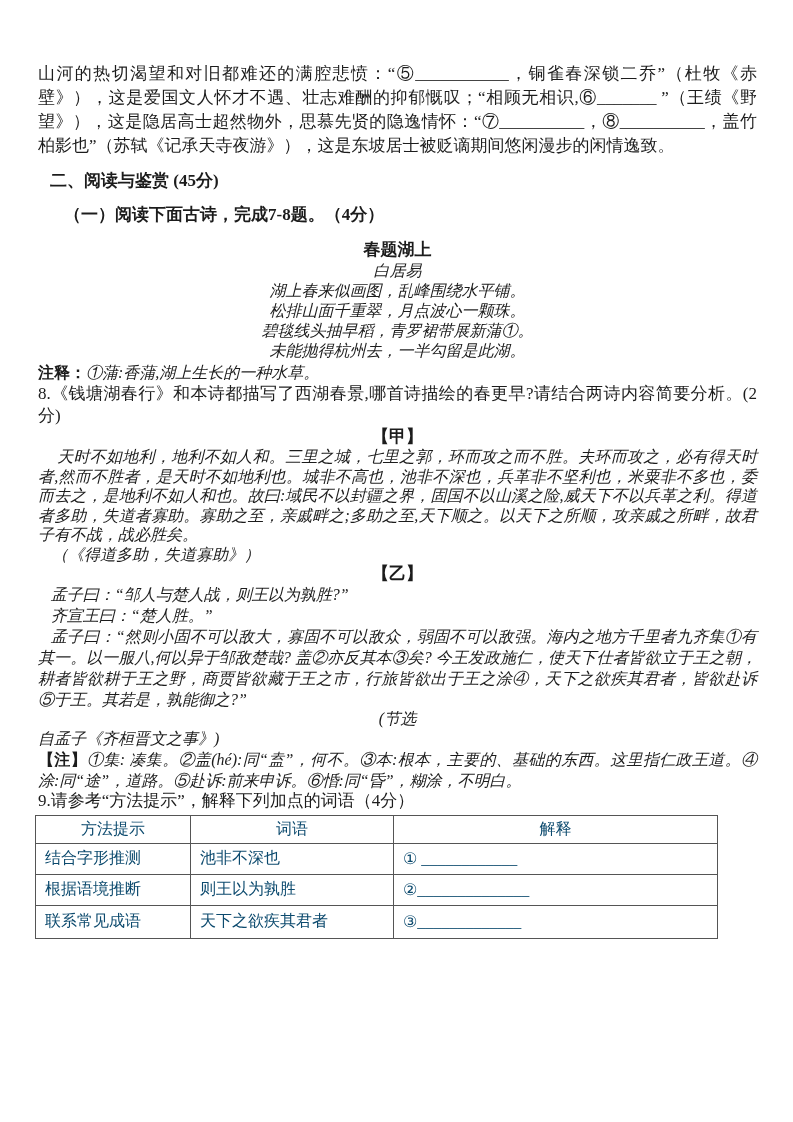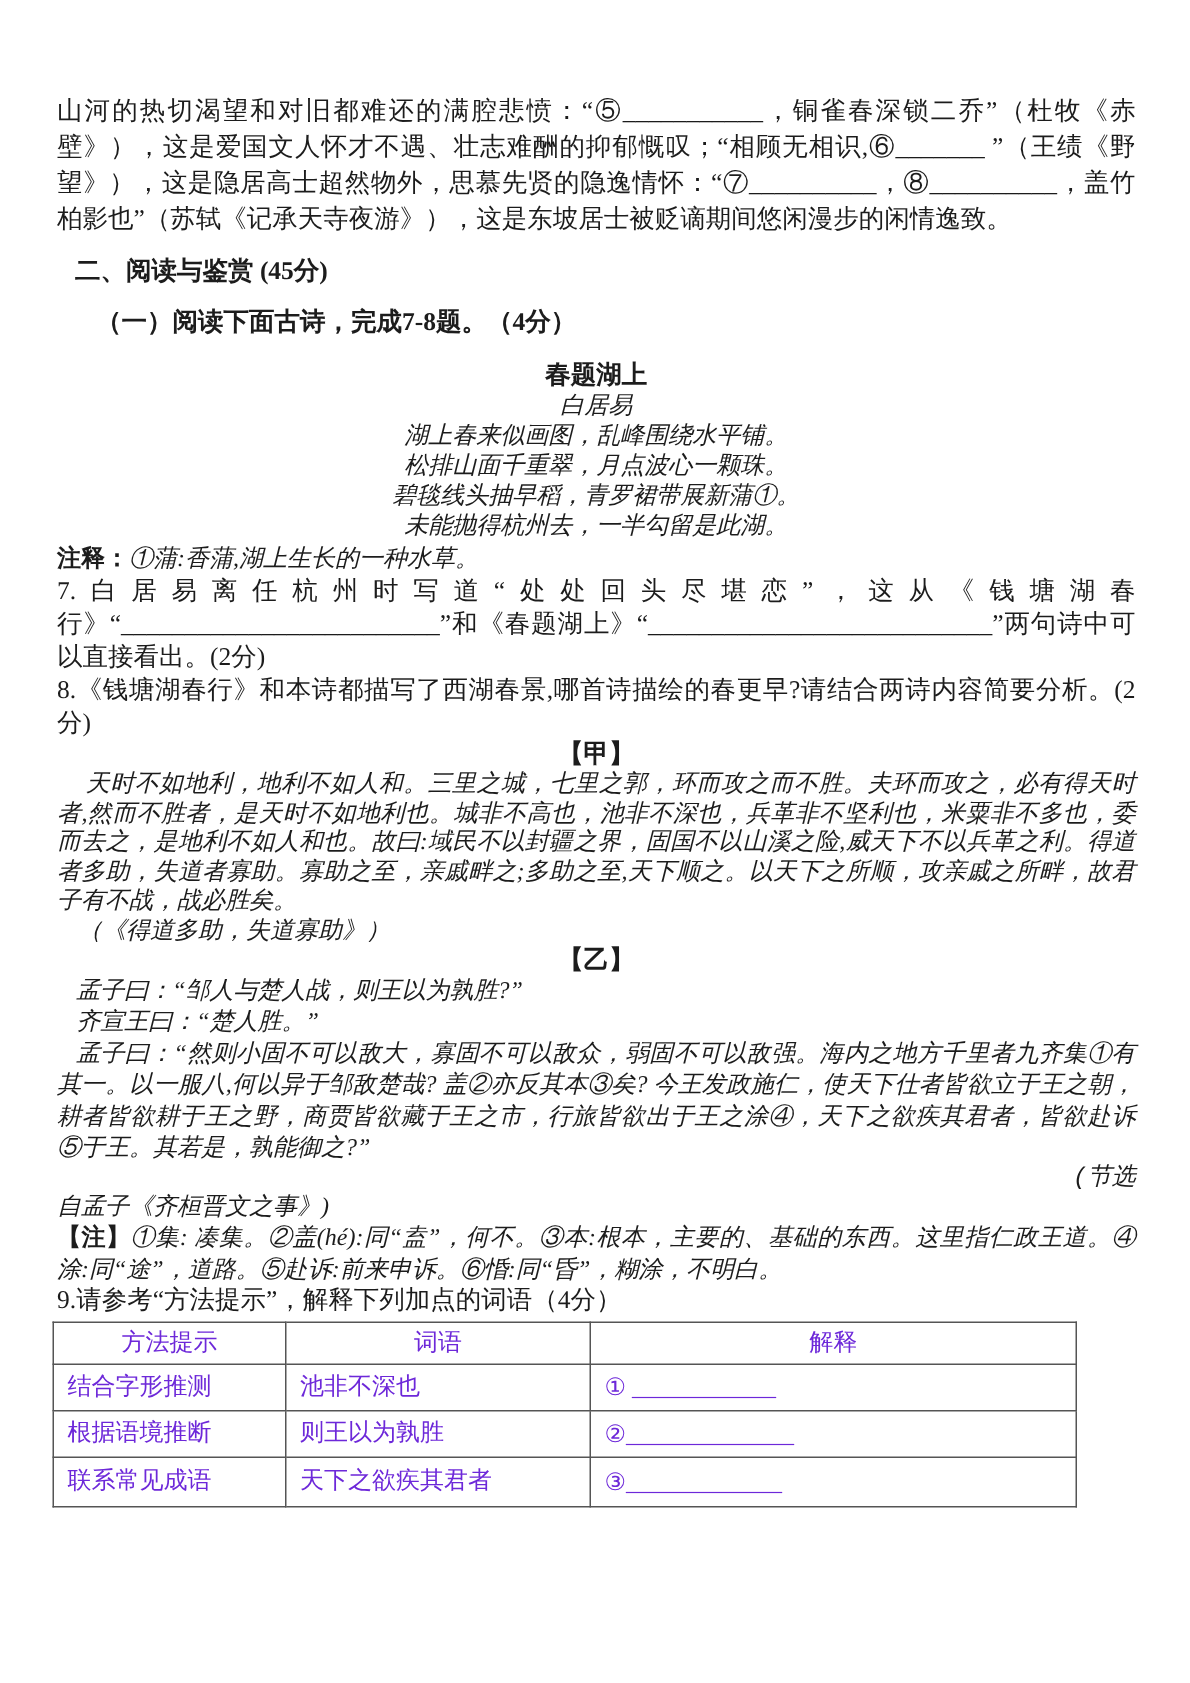--- a/index.html
+++ b/index.html
@@ -24,40 +24,40 @@
   .poem-line { font-size:16px; line-height:20px; }
   .note { margin:1px 0 0 0; font-size:16px; line-height:21px; }
   .note b { font-style:normal; font-family:"Liberation Serif","DejaVu Serif",serif; }
   .center-label { text-align:center; font-weight:bold; font-size:17px; line-height:20px; }
   .classical { margin:0; font-size:16px; text-align:justify; }
   .jia-text { line-height:19.5px; text-indent:1.2em; }
   .jia-source { line-height:19px; padding-left:14px; }
   .yi-p { line-height:21px; }
   .yi-p3 { text-indent:0.8em; }
   .yi-p4 { text-indent:1.8em; }
-  .excerpt-right { text-align:right; line-height:18px;font-family:Liberation Mono, monospace; }
+  .excerpt-right { text-align:center; line-height:18px; }
   .excerpt-left { line-height:21px; }
   .zhu { margin:0; font-size:16px; line-height:21px; text-align:justify; }
   .zhu b { font-style:normal; }
   .q9 { line-height:20px; }
   table.method {
     border-collapse:collapse;
     table-layout:fixed;
     width:682px;
     margin:4px 0 0 -3px;
     font-size:16px;
     font-family:"Liberation Serif","DejaVu Serif",serif;
   }
   table.method td, table.method th {
     border:1px solid #555;
     font-weight:normal;
     padding:0 0 0 9px;
     text-align:left;
     vertical-align:middle;
-    color:#6d28d9;
+    color:#0c4a6e;
   }
   table.method th { text-align:center; padding:0; height:27px; }
   .col1 { width:155px; } .col2 { width:203px; } .col3 { width:324px; }
   .row-h { height:31px; }
   .row-h2 { height:33px; }
   .row-tall { height:43px; }
   .row-tall td { vertical-align:middle; }
   .cell-top { vertical-align:top; padding-top:4px; }
   .q10 { margin-top:8px; line-height:22px; }
   .optionA { line-height:22px; }
@@ -77,21 +77,20 @@
     <div class="poem-title">春题湖上</div>
     <div class="poem-author kai">白居易</div>
     <div class="poem-line kai">湖上春来似画图，乱峰围绕水平铺。</div>
     <div class="poem-line kai">松排山面千重翠，月点波心一颗珠。</div>
     <div class="poem-line kai">碧毯线头抽早稻，青罗裙带展新蒲①。</div>
     <div class="poem-line kai">未能抛得杭州去，一半勾留是此湖。</div>
   </div>
 
   <p class="note"><b>注释：</b><span class="kai">①蒲:香蒲,湖上生长的一种水草。</span></p>
 
-  <p class="p-body q">7.白居易离任杭州时写道“处处回头尽堪恋”，这从《钱塘湖春行》“_________________________”和《春题湖上》“___________________________”两句诗中可以直接看出。(2分)</p>
   <p class="p-body q">8.《钱塘湖春行》和本诗都描写了西湖春景,哪首诗描绘的春更早?请结合两诗内容简要分析。(2分)</p>
 
 
   <div class="center-label">【甲】</div>
   <p class="classical kai jia-text">天时不如地利，地利不如人和。三里之城，七里之郭，环而攻之而不胜。夫环而攻之，必有得天时者,然而不胜者，是天时不如地利也。城非不高也，池非不深也，兵革非不坚利也，米粟非不多也，委而去之，是地利不如人和也。故曰:域民不以封疆之界，固国不以山溪之险,威天下不以兵革之利。得道者多助，失道者寡助。寡助之至，亲戚畔之;多助之至,天下顺之。以天下之所顺，攻亲戚之所畔，故君子有不战，战必胜矣。</p>
   <p class="classical kai jia-source">（《得道多助，失道寡助》）</p>
 
   <div class="center-label">【乙】</div>
   <p class="classical kai yi-p yi-p3">孟子曰：“邹人与楚人战，则王以为孰胜?”</p>
   <p class="classical kai yi-p yi-p3">齐宣王曰：“楚人胜。”</p>

